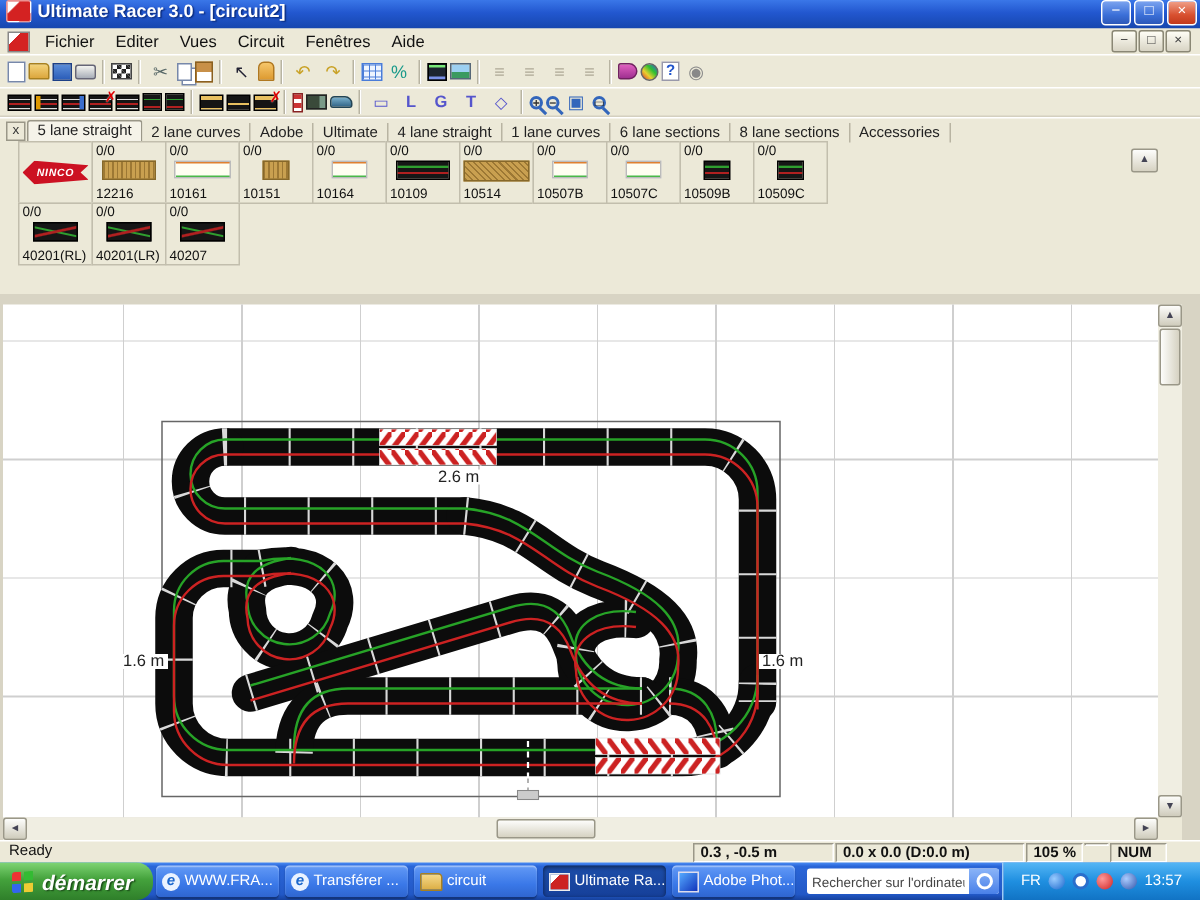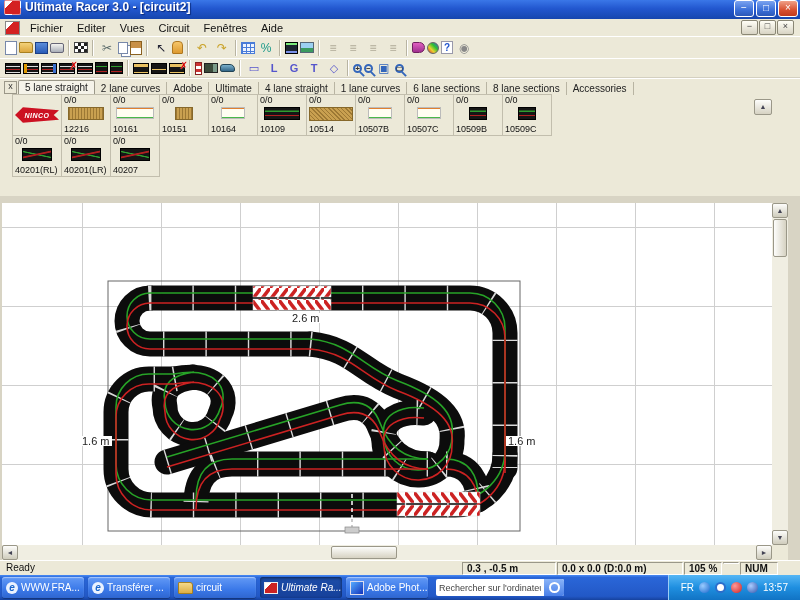--- a/index.html
+++ b/index.html
@@ -139,21 +139,21 @@
     background:linear-gradient(180deg,#4a8cf5 0%,#2a66d8 10%,#2258c6 85%,#16429e 100%);}
   .start{height:25px;width:102px;flex:0 0 auto;display:flex;align-items:center;gap:5px;padding-left:8px;box-sizing:border-box;
     background:linear-gradient(180deg,#7ed474 0%,#44a23c 45%,#2f7f2a 100%);border-radius:0 11px 11px 0;
     color:#fff;font-style:italic;font-weight:bold;font-size:14px;text-shadow:1px 1px 1px #1a4a18;}
   .winflag{width:15px;height:14px;border-radius:2px;transform:skewY(-4deg);
     background-image:linear-gradient(#e33,#e33),linear-gradient(#3b3,#3b3),linear-gradient(#36e,#36e),linear-gradient(#ec3,#ec3);
     background-size:6px 6px;background-position:0 0,8px 0,0 8px,8px 8px;background-repeat:no-repeat;}
   .task{width:82px;height:21px;margin:0 2px;border-radius:3px;display:flex;align-items:center;gap:3px;padding:0 4px;
     color:#fff;font-size:10px;white-space:nowrap;overflow:hidden;box-sizing:border-box;flex:0 0 auto;
     background:linear-gradient(180deg,#639af6,#3a78e8 60%,#2f66d0);box-shadow:inset 0 1px 1px rgba(255,255,255,.45),0 1px 1px rgba(0,0,0,.3);}
-  .task.active{background:linear-gradient(180deg,#1c4da8,#16409a);box-shadow:inset 0 1px 3px rgba(0,0,0,.55);font-style:italic;}
+  .task.active{background:linear-gradient(180deg,#1c4da8,#16409a);box-shadow:inset 0 1px 3px rgba(0,0,0,.55);}
   .ticon{flex:0 0 auto;display:inline-block;}
   .ticon.ie{width:12px;height:12px;border-radius:50%;background:#eaf2ff;color:#1a66cc;font-weight:bold;font-style:italic;
     font-size:10px;line-height:12px;text-align:center;}
   .ticon.folder{width:13px;height:10px;background:linear-gradient(#f5d98a,#dcae45);border:1px solid #a8801f;border-radius:1px 3px 1px 1px;}
   .ticon.app{width:12px;height:10px;background:linear-gradient(135deg,#fff 30%,#c22 30%);border:1px solid #eee;}
   .ticon.ps{width:12px;height:12px;background:linear-gradient(135deg,#55aaff,#1133bb);border:1px solid #dde;}
   .search{height:17px;margin-left:6px;display:flex;align-items:center;background:#fff;border-radius:2px;overflow:hidden;flex:0 0 auto;}
   .search input{border:0;outline:0;width:102px;font-size:9px;padding:0 3px;color:#444;font-family:inherit;}
   .lens-btn{width:20px;height:17px;background:linear-gradient(#8ab4f8,#4a80e8);position:relative;}
   .lens-btn::before{content:"";position:absolute;left:5px;top:3px;width:7px;height:7px;border:2px solid #fff;border-radius:50%;}
@@ -447,20 +447,24 @@
   <span class="sready">Ready</span>
   <span class="spanel" style="width:94px;">0.3 , -0.5 m</span>
   <span class="spanel" style="width:126px;">0.0 x 0.0 (D:0.0 m)</span>
   <span class="spanel" style="width:38px;">105 %</span>
   <span class="spanel" style="width:16px;"></span>
   <span class="spanel" style="width:38px;">NUM</span>
   <span class="spanel" style="width:20px;border-color:transparent;"></span>
 </div>
 
 <div class="taskbar">
+  <div class="start">
+    <span class="winflag"></span>
+    <span>démarrer</span>
+  </div>
   <div id="task-buttons" style="display:flex;align-items:center;">
       <div class="task">
         <span class="ticon ie">e</span>
         <span>WWW.FRA...</span>
       </div>
       <div class="task">
         <span class="ticon ie">e</span>
         <span>Transférer ...</span>
       </div>
       <div class="task">

